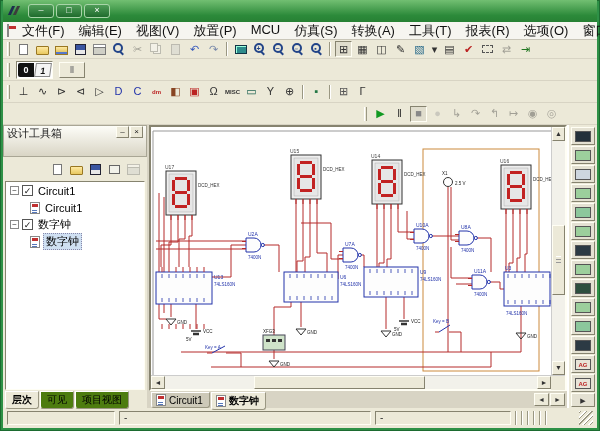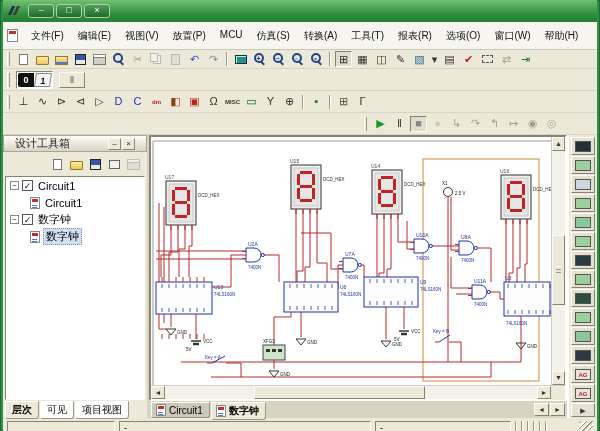--- a/index.html
+++ b/index.html
@@ -11,21 +11,21 @@
   .titlebar{height:22px;display:flex;align-items:center;gap:5px;padding:0 4px;
             background:linear-gradient(#72bf72,#2c8a3a 70%,#278034);}
   .appicon{width:14px;height:12px;position:relative;flex:0 0 auto;}
   .appicon::before,.appicon::after{content:"";position:absolute;background:#1d2f4f;height:9px;width:3px;top:1px;transform:skewX(-25deg);}
   .appicon::before{left:3px;}
   .appicon::after{left:8px;background:#3c3c3c;}
   .title-text{color:#fff;font-size:11px;flex:1 1 auto;white-space:nowrap;overflow:hidden;text-shadow:0 1px 1px #1c5c28;}
   .tb-btn{width:26px;height:14px;border-radius:3px;background:linear-gradient(#4f9d58,#1f6b2d);
           border:1px solid #a8d4a8;color:#fff;font-size:9px;line-height:11px;text-align:center;margin-left:2px;cursor:default;}
   
-  .menubar{height:28px;background:#f6f5f0;border-bottom:1px solid #c9c6b8;display:flex;align-items:center;padding:0 2px;font-size:10px;}
+  .menubar{height:18px;background:#f6f5f0;border-bottom:1px solid #c9c6b8;display:flex;align-items:center;padding:0 2px;font-size:13px;}
   .doc-icon{width:11px;height:13px;background:#fff;border:1px solid #888;position:relative;margin:0 6px 0 2px;}
   .doc-icon::after{content:"";position:absolute;left:1px;top:1px;width:7px;height:3px;background:#c03030;}
   .menu-item{padding:1px 7px;color:#111;white-space:nowrap;}
   .menu-fill{flex:1;}
   
   .trow{background:#ece9d8;display:flex;align-items:center;padding:1px 2px;border-bottom:1px solid #d8d4c4;}
   .trow1{height:19px;}
   .trow2{height:22px;}
   .trow3{height:22px;}
   .tgrip{width:3px;height:14px;border-left:1px solid #fff;border-right:1px solid #9a9782;margin:0 4px 0 2px;flex:0 0 auto;}
@@ -57,38 +57,38 @@
   .pause-box{display:inline-flex;align-items:center;justify-content:center;width:26px;height:16px;margin-left:4px;
              border:1px solid;border-color:#fffef4 #86836f #86836f #fffef4;background:#ece9d8;color:#777;font-size:9px;font-weight:bold;}
   
   .substrip{height:22px;background:#ece9d8;display:flex;align-items:center;border-bottom:1px solid #d8d4c4;}
   .substrip .spacer{flex:1;}
   .simbar{display:flex;align-items:center;margin-right:36px;}
   
   .main{display:flex;height:283px;background:#ece9d8;}
   
   .panel{width:146px;display:flex;flex-direction:column;border-right:2px solid #d8d4c4;background:#ece9d8;}
-  .panel-head{height:17px;display:flex;align-items:center;background:linear-gradient(#fdfdf8,#d9d5c5);
-              border:1px solid #a9a695;font-size:11px;padding:0 11px;color:#222;}
+  .panel-head{height:32px;display:flex;align-items:flex-start;background:linear-gradient(#fdfdf8,#d9d5c5);
+              border:1px solid #a9a695;font-size:11px;padding:0 3px;color:#222;}
   .panel-head .ph-title{flex:1;}
   .ph-btn{width:13px;height:12px;border:1px solid;border-color:#fffef4 #86836f #86836f #fffef4;background:#ece9d8;
           font-size:8px;line-height:10px;text-align:center;margin-left:1px;}
   .panel-tools{height:24px;display:flex;align-items:center;justify-content:flex-end;padding:0 4px;}
   .tree-wrap{flex:1;background:#fff;border:1px solid;border-color:#86836f #fffef4 #fffef4 #86836f;margin:0 2px;overflow:hidden;font-size:11px;}
   .trowi{display:flex;align-items:center;height:17px;gap:3px;padding-left:4px;white-space:nowrap;}
   .trowi.child{padding-left:24px;}
   .exp{width:9px;height:9px;border:1px solid #888;background:#fff;font-size:8px;line-height:7px;text-align:center;color:#333;flex:0 0 auto;}
   .cb{width:11px;height:11px;border:1px solid #555;background:#fff;font-size:9px;line-height:10px;text-align:center;color:#111;flex:0 0 auto;}
   .pgicon{width:10px;height:12px;background:#fff;border:1px solid #888;position:relative;flex:0 0 auto;}
   .pgicon::after{content:"";position:absolute;left:1px;top:1px;right:1px;height:3px;background:#c03030;}
   .pgicon::before{content:"";position:absolute;left:1px;bottom:2px;right:2px;height:1px;background:#5577bb;box-shadow:0 2px 0 #5577bb;}
   .tlabel{padding:0 2px;}
   .tlabel.sel{background:#cfe0f2;border:1px dotted #88a;}
   .panel-tabs{height:18px;display:flex;align-items:flex-start;padding:1px 2px 0 2px;gap:1px;font-size:10px;}
-  .ptab{padding:1px 6px;background:#ffffff;border:1px solid #9a9782;border-top-color:#fff;border-left-color:#fff;border-radius:0 0 3px 3px;}
+  .ptab{padding:1px 6px;background:#4d7c0f;border:1px solid #9a9782;border-top-color:#fff;border-left-color:#fff;border-radius:0 0 3px 3px;}
   .ptab.active{background:#ece9d8;font-weight:bold;}
   
   .ws-col{flex:1;display:flex;flex-direction:column;min-width:0;}
   .ws-frame{height:266px;border:2px solid;border-color:#86836f #fffef4 #fffef4 #86836f;background:#fff;display:flex;flex-direction:column;}
   .ws-top{flex:1;display:flex;min-height:0;}
   .canvas{flex:1;position:relative;overflow:hidden;background:#fff;}
   .canvas svg{display:block;}
   
   .vscroll{width:14px;background:#f2f1ea;border-left:1px solid #ccc;display:flex;flex-direction:column;}
   .sbtn{height:14px;width:100%;background:#ece9d8;border:1px solid;border-color:#fffef4 #86836f #86836f #fffef4;

